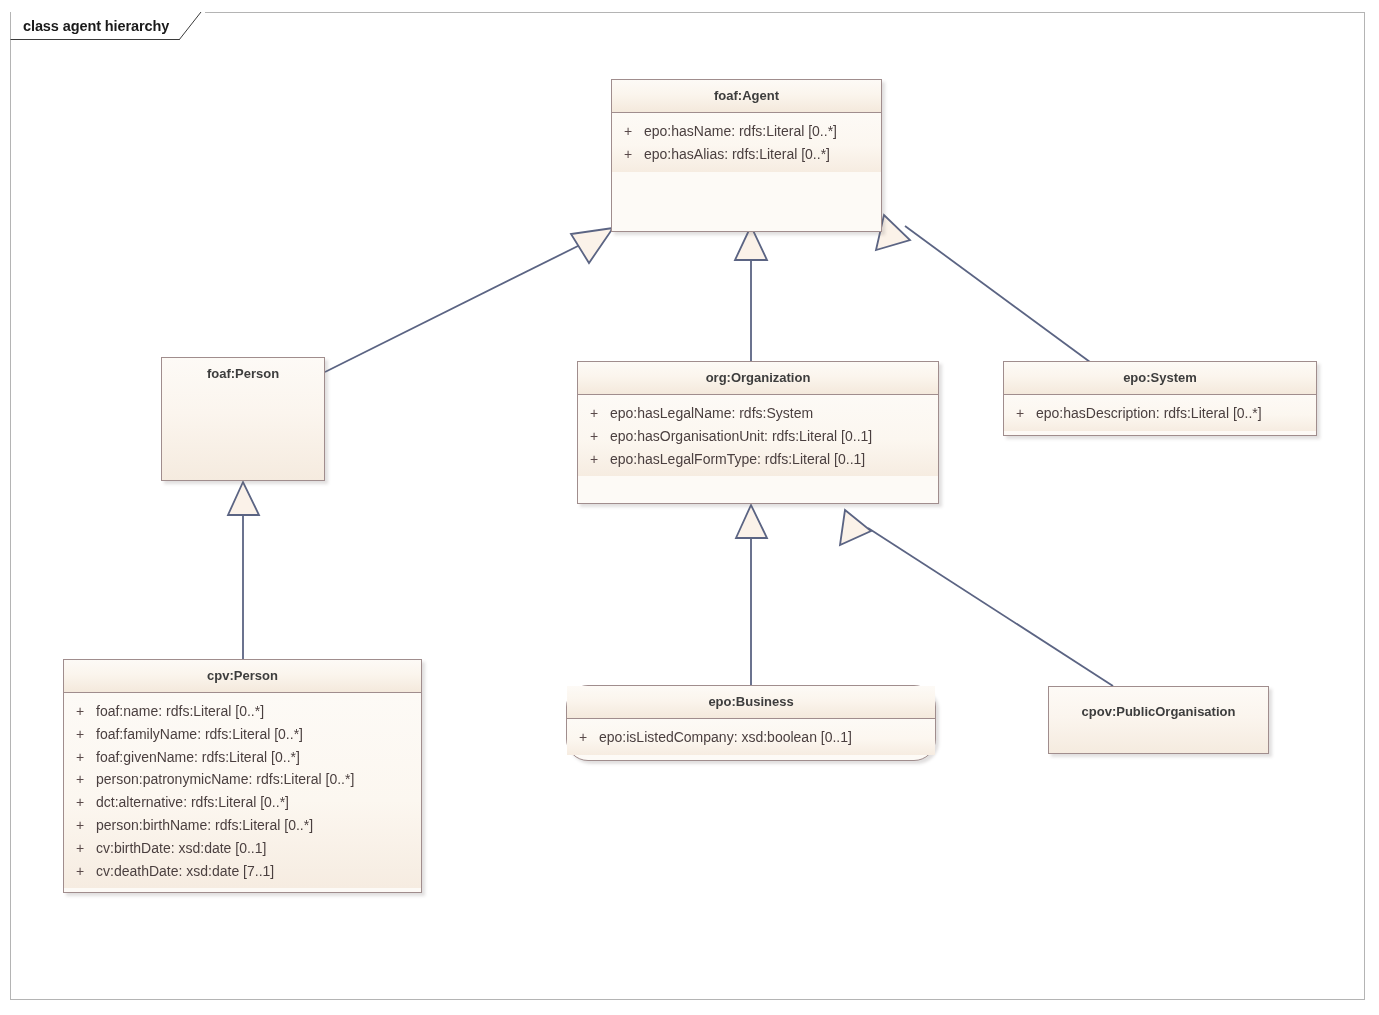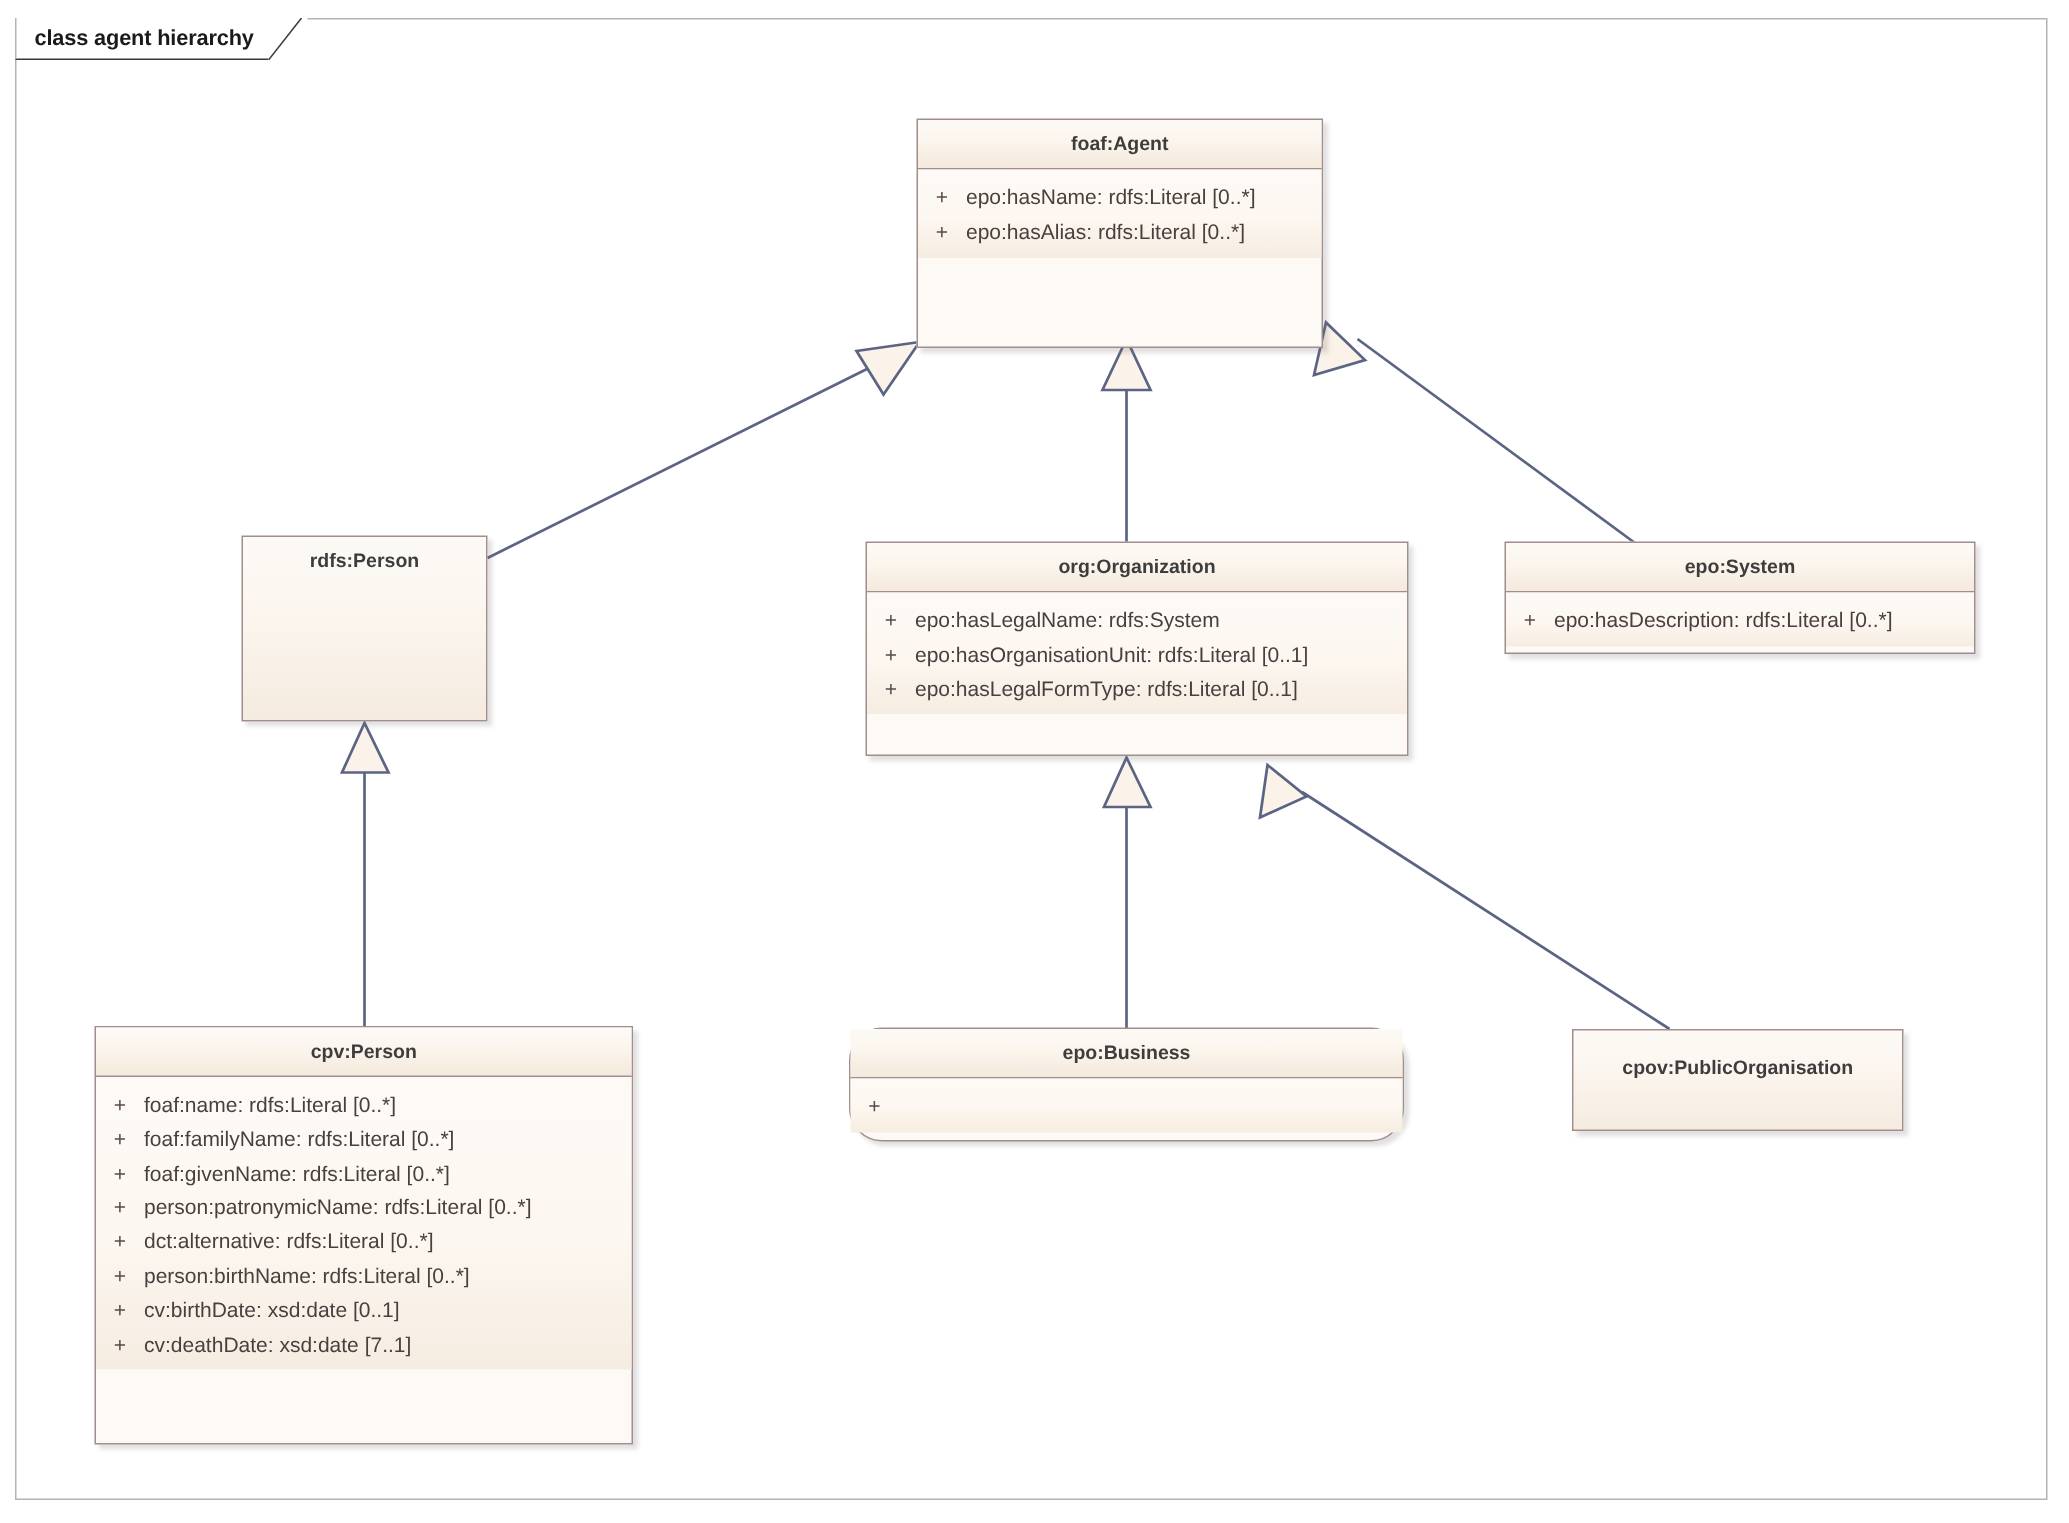--- a/index.html
+++ b/index.html
@@ -194,21 +194,21 @@
         <span class="sig">epo:hasName: rdfs:Literal [0..*]</span>
       </div>
       <div class="attr">
         <span class="vis">+</span>
         <span class="sig">epo:hasAlias: rdfs:Literal [0..*]</span>
       </div>
     </div>
   </div>
 
   <div class="uml titleonly" style="left:161px; top:357px; width:164px; height:124px;">
-    <div class="hdr">rdfs:Person</div>
+    <div class="hdr">foaf:Person</div>
   </div>
 
   <div class="uml" style="left:577px; top:361px; width:362px; height:143px;">
     <div class="hdr divided">org:Organization</div>
     <div class="attrs">
       <div class="attr">
         <span class="vis">+</span>
         <span class="sig">epo:hasLegalName: rdfs:System</span>
       </div>
       <div class="attr">
@@ -225,21 +225,21 @@
   <div class="uml" style="left:1003px; top:361px; width:314px; height:75px;">
     <div class="hdr divided">epo:System</div>
     <div class="attrs">
       <div class="attr">
         <span class="vis">+</span>
         <span class="sig">epo:hasDescription: rdfs:Literal [0..*]</span>
       </div>
     </div>
   </div>
 
-  <div class="uml" style="left:63px; top:684px; width:359px; height:279px;">
+  <div class="uml" style="left:63px; top:659px; width:359px; height:234px;">
     <div class="hdr divided">cpv:Person</div>
     <div class="attrs">
       <div class="attr">
         <span class="vis">+</span>
         <span class="sig">foaf:name: rdfs:Literal [0..*]</span>
       </div>
       <div class="attr">
         <span class="vis">+</span>
         <span class="sig">foaf:familyName: rdfs:Literal [0..*]</span>
       </div>
@@ -268,20 +268,21 @@
         <span class="sig">cv:deathDate: xsd:date [7..1]</span>
       </div>
     </div>
   </div>
 
   <div class="uml" style="left:566px; top:685px; width:370px; height:76px;border-radius:22px;">
     <div class="hdr divided">epo:Business</div>
     <div class="attrs">
       <div class="attr">
         <span class="vis">+</span>
+        <span class="sig">epo:isListedCompany: xsd:boolean [0..1]</span>
       </div>
     </div>
   </div>
 
   <div class="uml titleonly" style="left:1048px; top:686px; width:221px; height:68px;">
     <div class="hdr" style="padding-top:17px;">cpov:PublicOrganisation</div>
   </div>
 
 </div>
 

